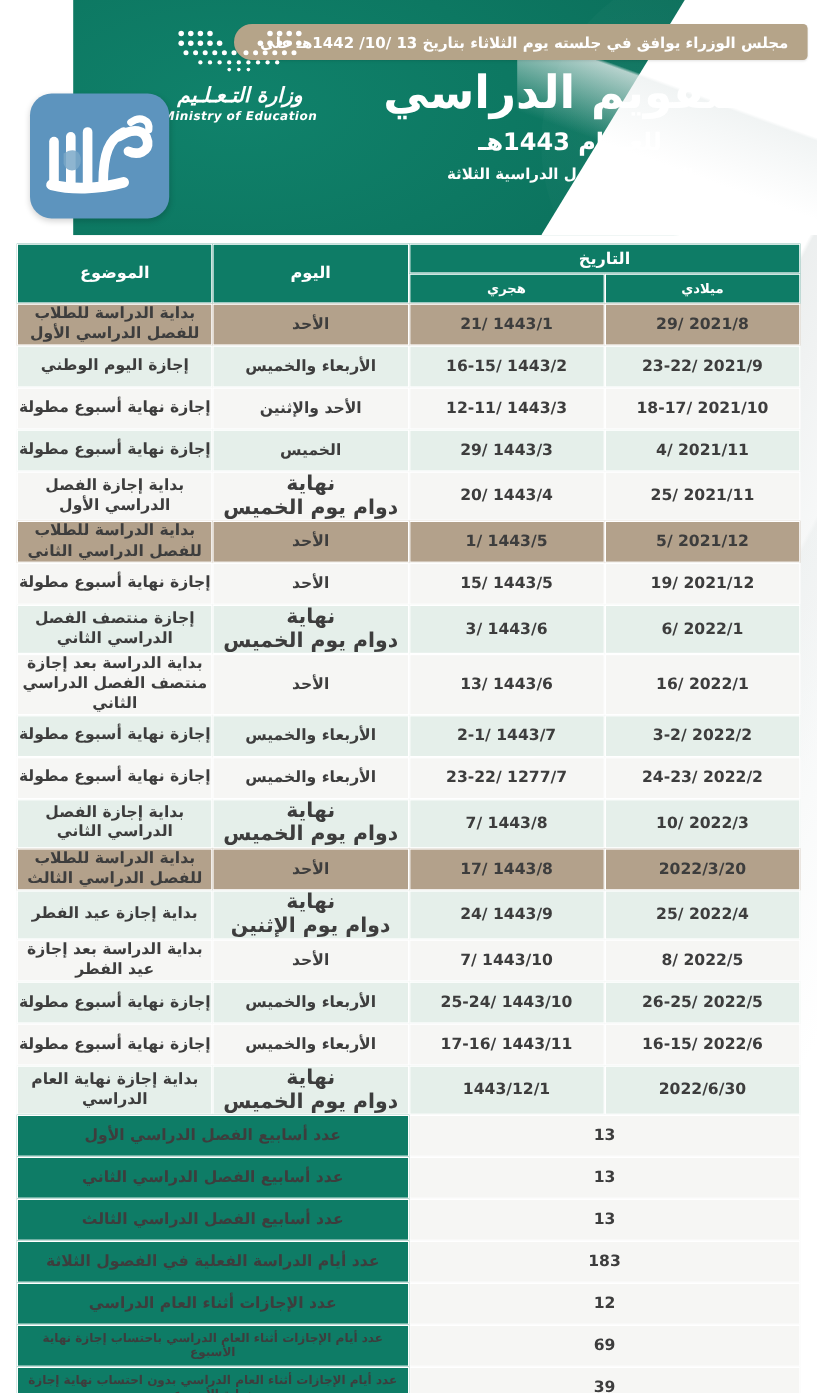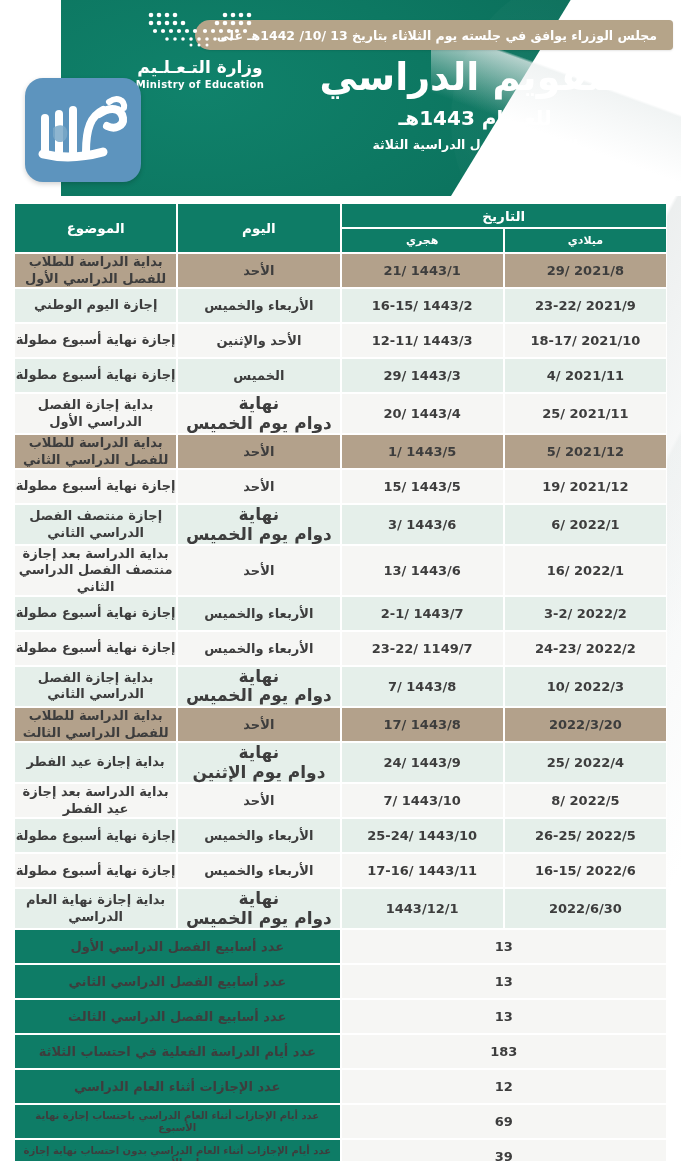--- a/index.html
+++ b/index.html
@@ -113,24 +113,25 @@
     color: #ffffff;
     font-size: 12.5px;
     font-weight: bold;
     margin-top: 7px;
   }
 
   
   .moe-logo {
     position: absolute;
     right: 396px;
-    top: 10px;
+    top: 23px;
     width: 170px;
     text-align: center;
     direction: rtl;
+    font-style: italic;
   }
   .moe-emblem { width: 108px; height: 38px; margin: 0 auto 10px; display: block; }
   .moe-ar {
     color: #ffffff;
     font-size: 17px;
     font-weight: bold;
     letter-spacing: 0.5px;
     line-height: 1.1;
   }
   .moe-en {
@@ -391,21 +392,21 @@
             <td class="c-subj">بداية الدراسة بعد إجازة منتصف الفصل الدراسي الثاني</td>
           </tr>
           <tr class="row-b">
             <td class="c-greg">2022/2 /3-2</td>
             <td class="c-hij">1443/7 /2-1</td>
             <td class="c-day">الأربعاء والخميس</td>
             <td class="c-subj">إجازة نهاية أسبوع مطولة</td>
           </tr>
           <tr class="row-a">
             <td class="c-greg">2022/2 /24-23</td>
-            <td class="c-hij">1149/7 /23-22</td>
+            <td class="c-hij">1277/7 /23-22</td>
             <td class="c-day">الأربعاء والخميس</td>
             <td class="c-subj">إجازة نهاية أسبوع مطولة</td>
           </tr>
           <tr class="row-b">
             <td class="c-greg">2022/3 /10</td>
             <td class="c-hij">1443/8 /7</td>
             <td class="c-day">
               <span class="dn">نهاية</span>
               <span class="dn">دوام يوم الخميس</span>
             </td>
@@ -462,21 +463,21 @@
           <tr class="sum-row">
             <td class="sum-value" colspan="2">13</td>
             <td class="sum-label" colspan="2">عدد أسابيع الفصل الدراسي الثاني</td>
           </tr>
           <tr class="sum-row">
             <td class="sum-value" colspan="2">13</td>
             <td class="sum-label" colspan="2">عدد أسابيع الفصل الدراسي الثالث</td>
           </tr>
           <tr class="sum-row">
             <td class="sum-value" colspan="2">183</td>
-            <td class="sum-label" colspan="2">عدد أيام الدراسة الفعلية في احتساب الثلاثة</td>
+            <td class="sum-label" colspan="2">عدد أيام الدراسة الفعلية في الفصول الثلاثة</td>
           </tr>
           <tr class="sum-row">
             <td class="sum-value" colspan="2">12</td>
             <td class="sum-label" colspan="2">عدد الإجازات أثناء العام الدراسي</td>
           </tr>
           <tr class="sum-row">
             <td class="sum-value" colspan="2">69</td>
             <td class="sum-label small" colspan="2">عدد أيام الإجازات أثناء العام الدراسي باحتساب إجازة نهاية الأسبوع</td>
           </tr>
           <tr class="sum-row">

